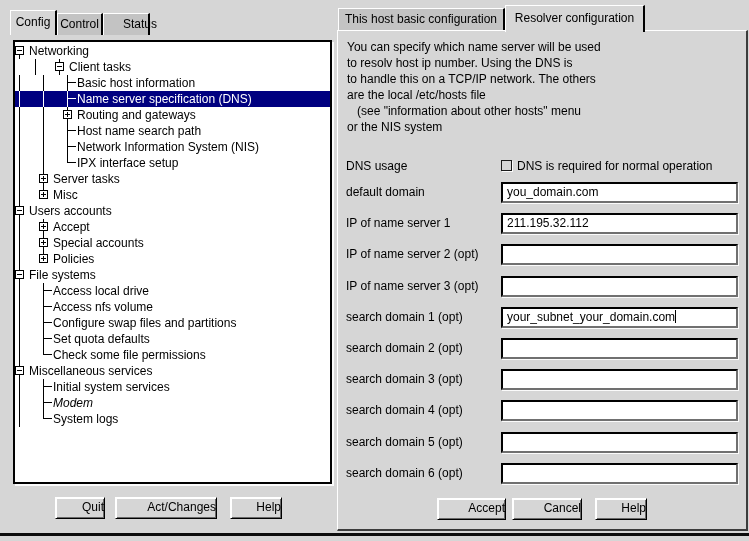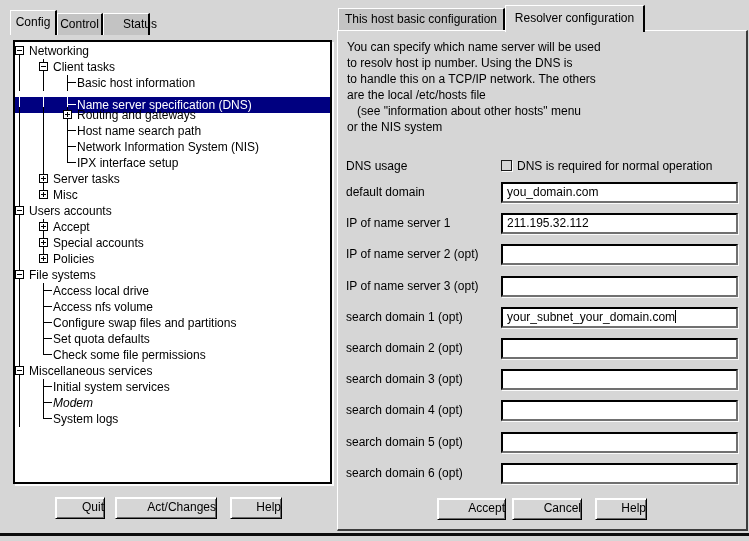--- a/index.html
+++ b/index.html
@@ -50,38 +50,38 @@
       <div class="tab" style="left: 103px; width: 47px; top: 13px; height: 22px; line-height: 20px; padding-left: 19px;">Status</div>
     </div>
   <div class="treebox" id="treeBox">
       <div class="trow" style="top: 1px;">
         <div class="tline" style="left: 4px; top: 8px; width: 1px; height: 8px;"></div>
         <div class="texp" style="left: 0px;">
           <i style="left: 1px; top: 3px; width: 5px; height: 1px;"></i>
         </div>
         <div class="tlabel" style="left: 14px;">Networking</div>
       </div>
-      <div class="trow" style="top: 17px;">
+      <div class="trow" style="top: 17px; margin-left: 16px;">
         <div class="tline" style="left: 4px; top: 0px; width: 1px; height: 16px;"></div>
         <div class="tline" style="left: 28px; top: 0px; width: 1px; height: 8px;"></div>
         <div class="tline" style="left: 28px; top: 8px; width: 1px; height: 8px;"></div>
         <div class="texp" style="left: 24px;">
           <i style="left: 1px; top: 3px; width: 5px; height: 1px;"></i>
         </div>
         <div class="tlabel" style="left: 38px;">Client tasks</div>
       </div>
       <div class="trow" style="top: 33px;">
         <div class="tline" style="left: 4px; top: 0px; width: 1px; height: 16px;"></div>
         <div class="tline" style="left: 28px; top: 0px; width: 1px; height: 16px;"></div>
         <div class="tline" style="left: 52px; top: 0px; width: 1px; height: 8px;"></div>
         <div class="tline" style="left: 52px; top: 8px; width: 1px; height: 8px;"></div>
         <div class="tline" style="left: 52px; top: 7px; width: 9px; height: 1px;"></div>
         <div class="tlabel" style="left: 62px;">Basic host information</div>
       </div>
-      <div class="trow sel" style="top: 55px; padding-left: 16px;">
+      <div class="trow sel" style="top: 49px; padding-left: 16px;">
         <div class="tline" style="left: 4px; top: 0px; width: 1px; height: 16px;"></div>
         <div class="tline" style="left: 28px; top: 0px; width: 1px; height: 16px;"></div>
         <div class="tline" style="left: 52px; top: 0px; width: 1px; height: 8px;"></div>
         <div class="tline" style="left: 52px; top: 8px; width: 1px; height: 8px;"></div>
         <div class="tline" style="left: 52px; top: 7px; width: 9px; height: 1px;"></div>
         <div class="tlabel" style="left: 62px;">Name server specification (DNS)</div>
       </div>
       <div class="trow" style="top: 65px;">
         <div class="tline" style="left: 4px; top: 0px; width: 1px; height: 16px;"></div>
         <div class="tline" style="left: 28px; top: 0px; width: 1px; height: 16px;"></div>

